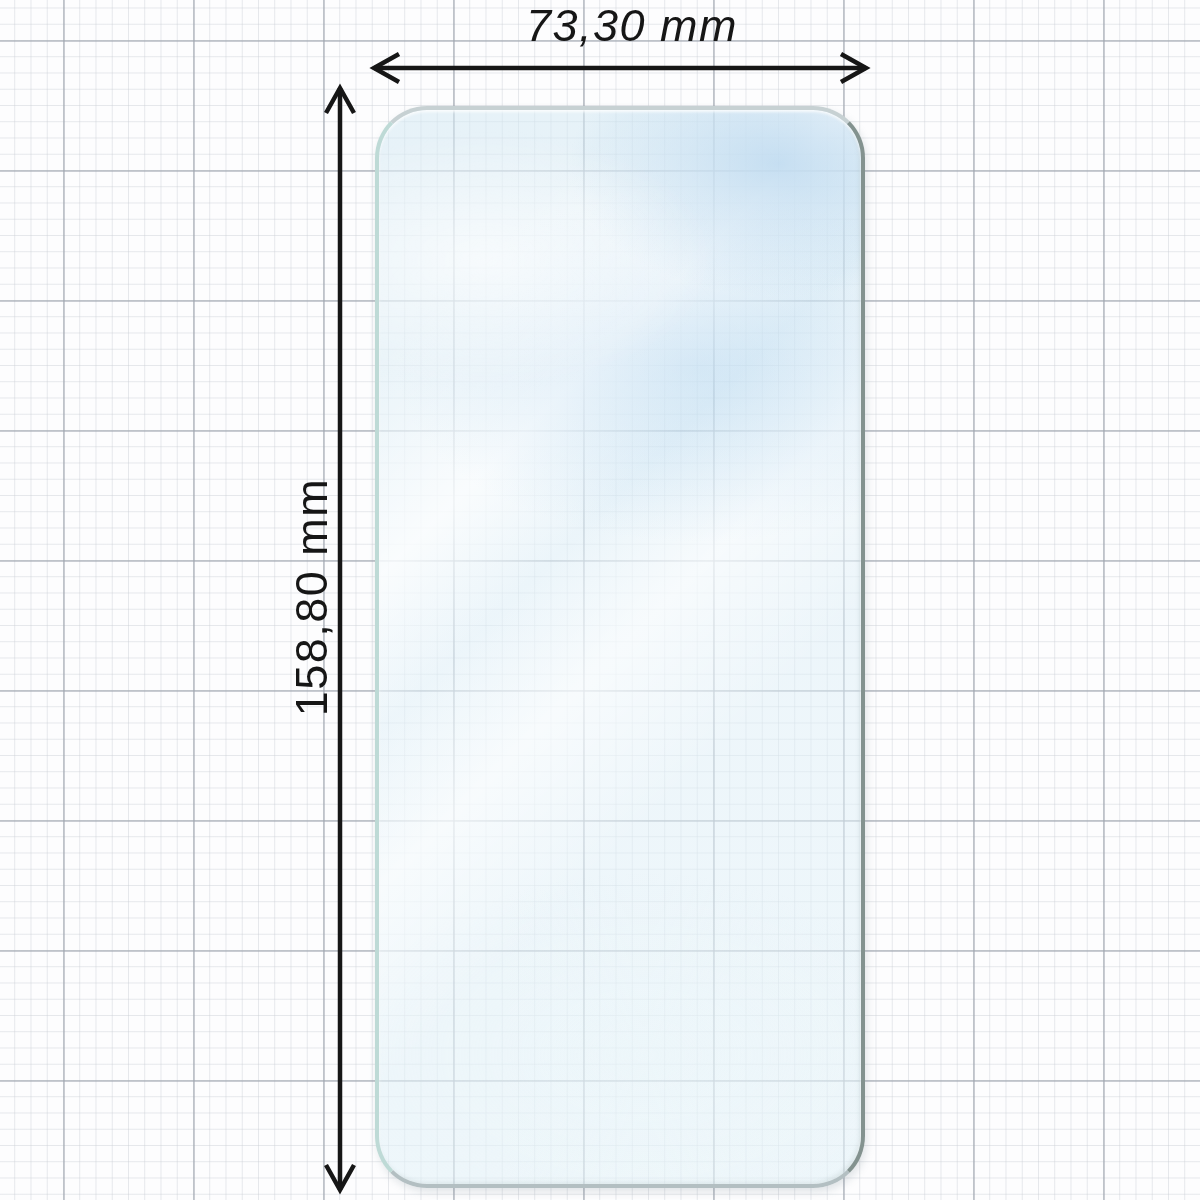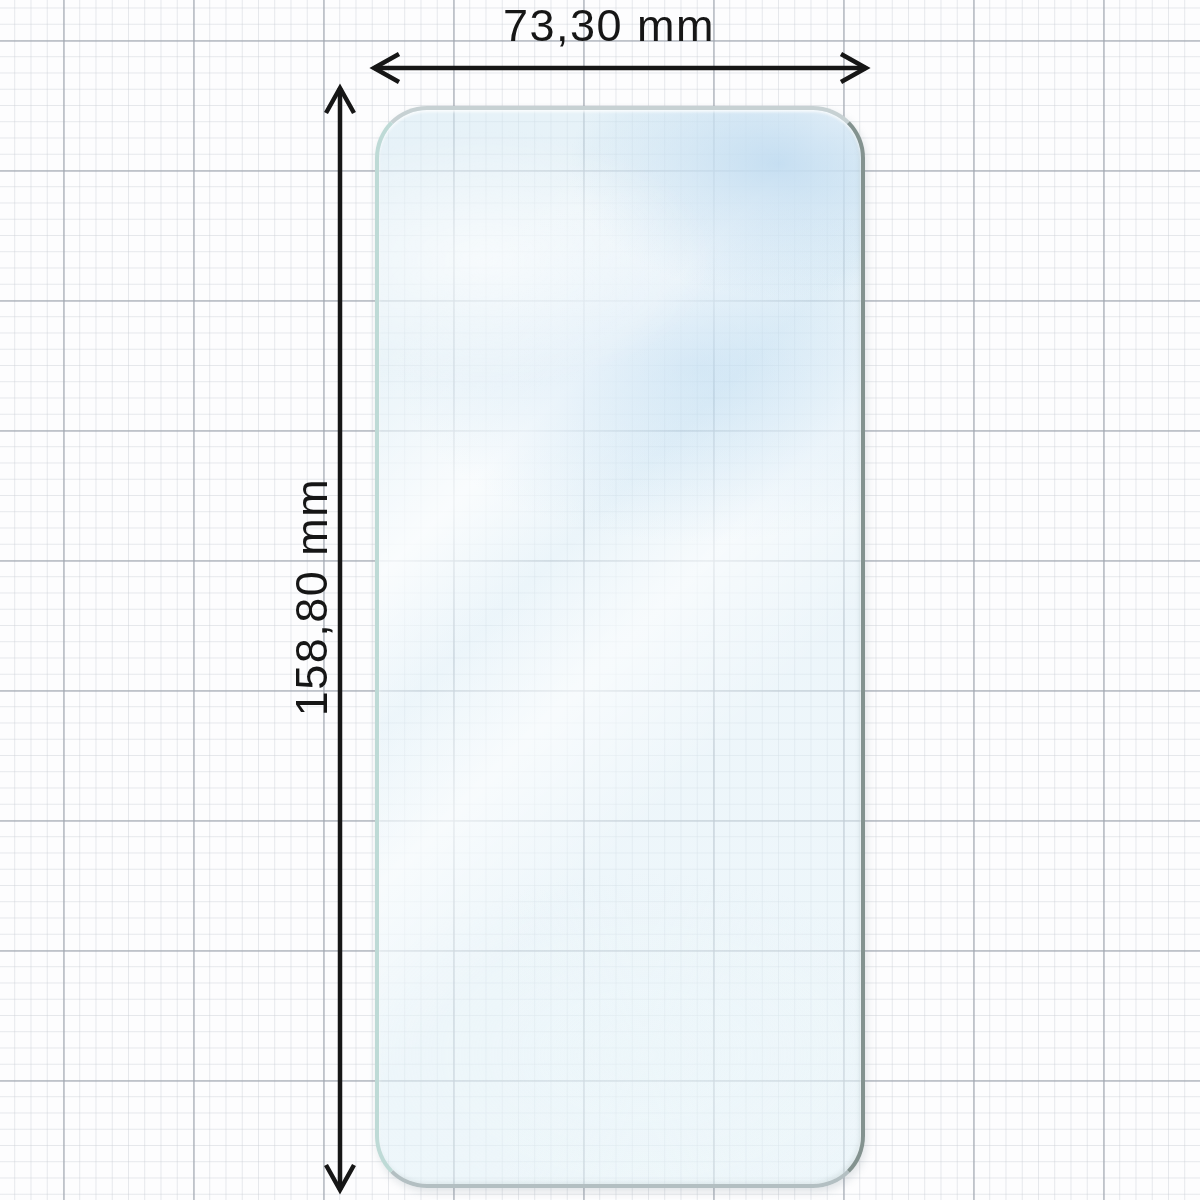--- a/index.html
+++ b/index.html
@@ -78,23 +78,24 @@
   .dim-label {
     position: absolute;
     color: #161616;
     font-size: 45px;
     font-weight: 500;
     letter-spacing: 1.5px;
     white-space: nowrap;
   }
 
   .dim-label.width {
-    left: 609px;
+    left: 632px;
     top: 26px;
     transform: translate(-50%, -50%);
+    font-style: italic;
   }
 
   .dim-label.height {
     left: 312px;
     top: 597px;
     transform: translate(-50%, -50%) rotate(-90deg);
   }
 </style>
 </head>
 <body>

